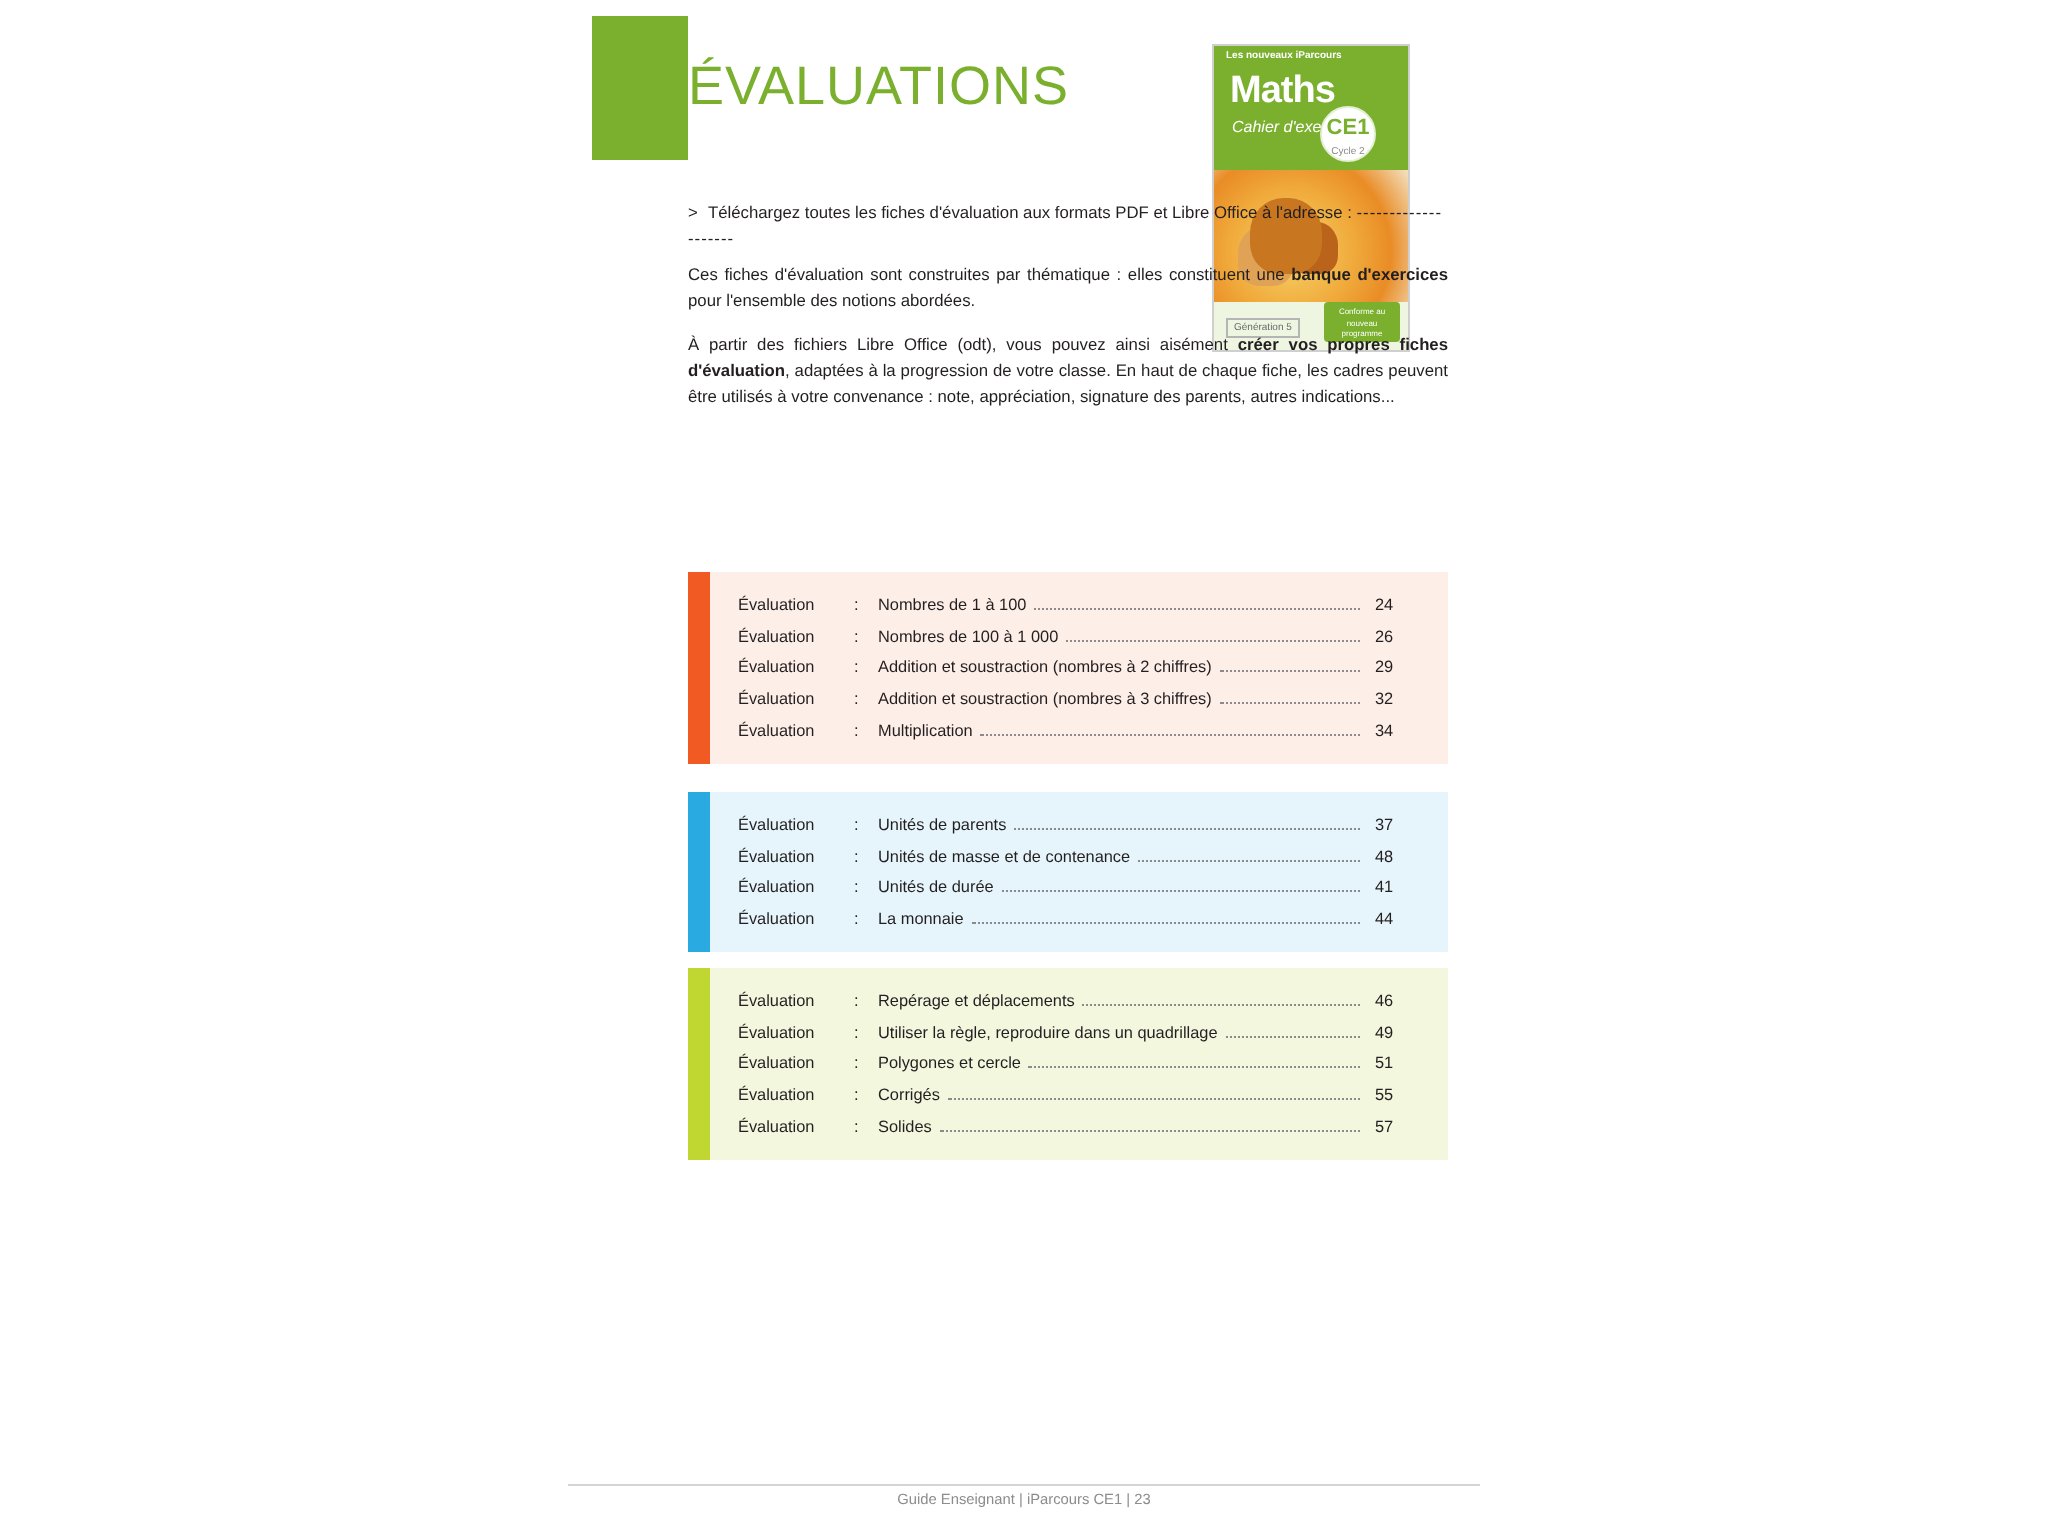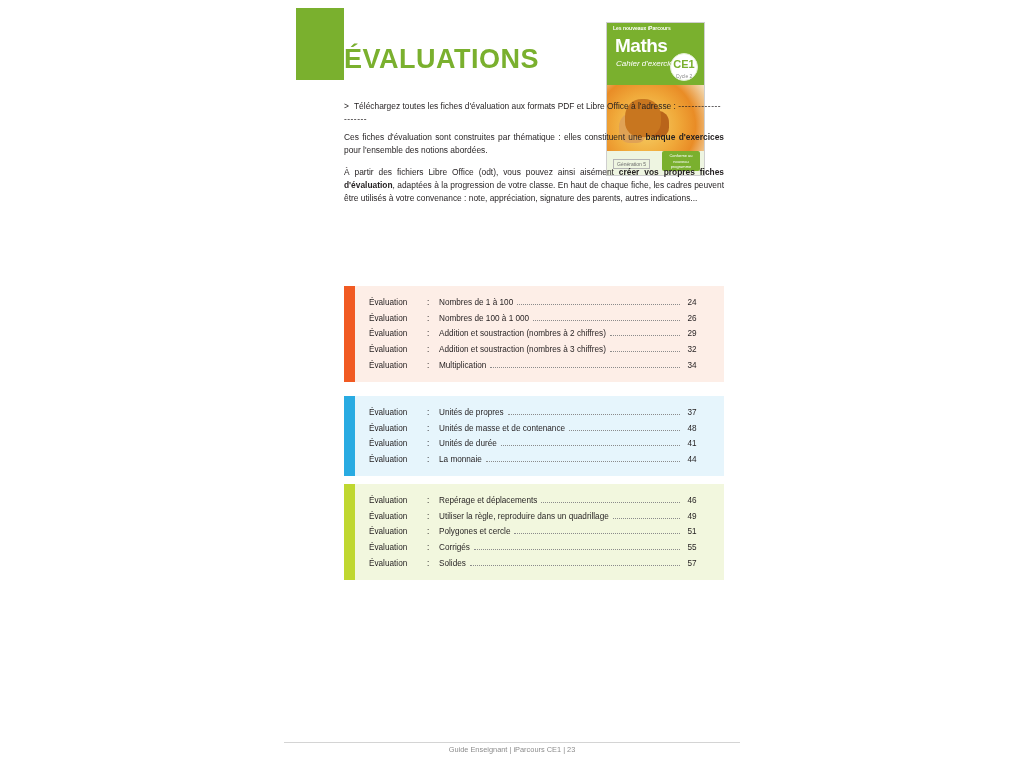--- a/index.html
+++ b/index.html
@@ -26,23 +26,23 @@
     position: absolute;
     left: 296px;
     top: 8px;
     width: 48px;
     height: 72px;
     background: #7ab02e;
   }
   .page-title {
     position: absolute;
     left: 344px;
-    top: 44px;
+    top: 28px;
     font-size: 27px;
-    font-weight: bold;
+    font-weight: normal;
     color: #7ab02e;
     letter-spacing: 0.5px;
   }
   
   .cover {
     position: absolute;
     left: 606px;
     top: 22px;
     width: 97px;
     height: 152px;
@@ -75,21 +75,21 @@
   .cover-sub {
     position: absolute;
     left: 9px; top: 36px;
     font-size: 8px;
     color: #ffffff;
     font-style: italic;
     line-height: 1.15;
   }
   .cover-badge {
     position: absolute;
-    right: 6px; top: 30px;
+    right: 16px; top: 30px;
     width: 26px; height: 26px;
     border-radius: 50%;
     background: #ffffff;
     color: #7ab02e;
     font-size: 11px;
     font-weight: bold;
     text-align: center;
     line-height: 20px;
     border: 1px solid #e2efd2;
     margin-left: 17px;
@@ -339,21 +339,21 @@
       </div>
     </div>
   </div>
 
   <div class="toc-block block2">
     <div class="toc-bar"></div>
     <div class="toc-rows">
       <div class="toc-row">
         <span class="toc-label">Évaluation</span>
         <span class="toc-colon">:</span>
-        <span class="toc-title">Unités de propres</span>
+        <span class="toc-title">Unités de parents</span>
         <span class="toc-leader"></span>
         <span class="toc-page">37</span>
       </div>
       <div class="toc-row">
         <span class="toc-label">Évaluation</span>
         <span class="toc-colon">:</span>
         <span class="toc-title">Unités de masse et de contenance</span>
         <span class="toc-leader"></span>
         <span class="toc-page">48</span>
       </div>

